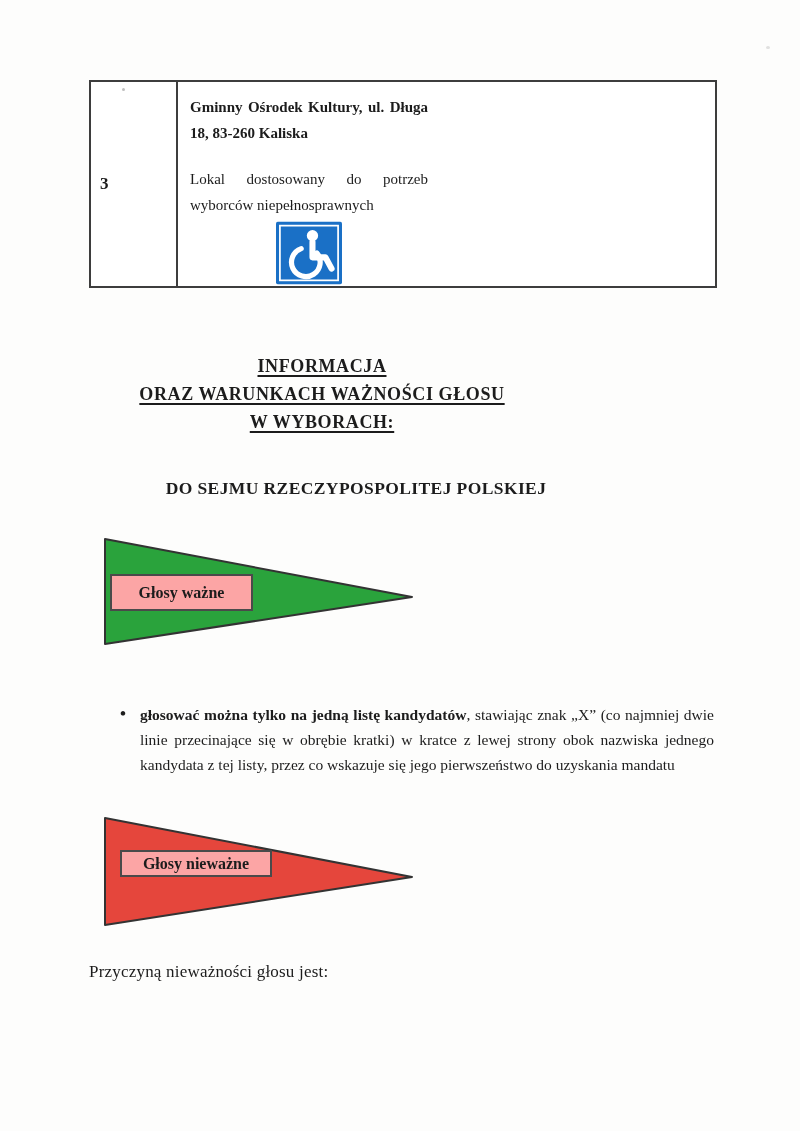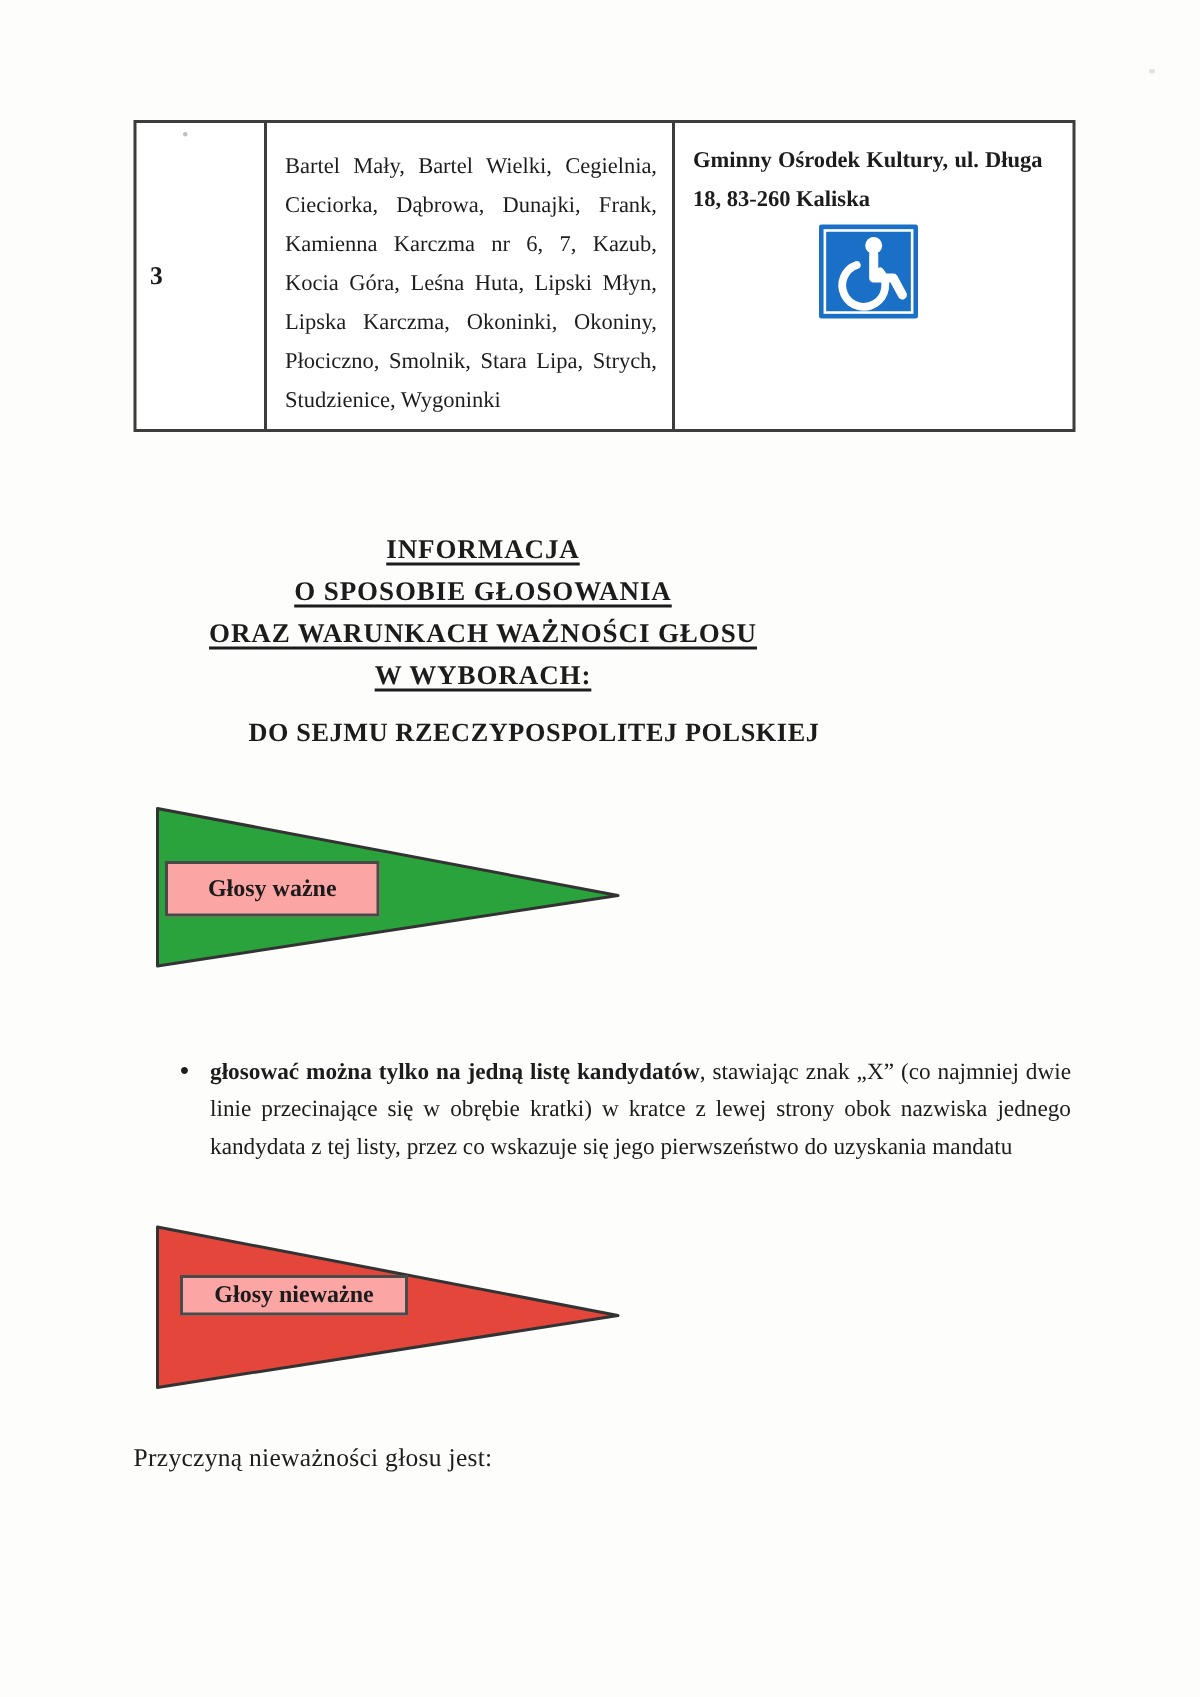--- a/index.html
+++ b/index.html
@@ -96,38 +96,37 @@
 </style>
 </head>
 <body>
 
 <div class="page">
 
   <div class="vtable">
     <div class="cell cell-num">
       <span>3</span>
     </div>
-    <div class="cell cell-localities">Bartel Mały, Bartel Wielki, Cegielnia, Cieciorka, Dąbrowa, Dunajki, Frank, Kamienna Karczma nr 6, 7, Kazub, Kocia Góra, Leśna Huta, Lipski Młyn, Lipska Karczma, Okoninki, Okoniny, Płociczno, Smolnik, Stara Lipa, Strych, Studzienice, Wygoninki</div>
     <div class="cell cell-venue">
       <div class="venue-title">Gminny Ośrodek Kultury, ul. Długa 18, 83-260 Kaliska</div>
+      <div class="venue-note">Lokal dostosowany do potrzeb wyborców niepełnosprawnych</div>
       <div class="access-icon-wrap">
         <svg width="66" height="64" viewBox="0 0 76 72" xmlns="http://www.w3.org/2000/svg">
           <rect x="0" y="0" width="76" height="72" rx="2" fill="#1a70c6"></rect>
           <rect x="4.5" y="4.5" width="67" height="63" fill="none" stroke="#ffffff" stroke-width="2"></rect>
           <circle cx="42" cy="16" r="6.5" fill="#ffffff"></circle>
           <path d="M42 23 L42 41 L57 41 L64 54" fill="none" stroke="#ffffff" stroke-width="7" stroke-linecap="round" stroke-linejoin="round"></path>
           <path d="M47 36 A16.5 16.5 0 1 1 29 31" fill="none" stroke="#ffffff" stroke-width="6" stroke-linecap="round"></path>
         </svg>
       </div>
     </div>
   </div>
 
   <div class="headings">
     <div class="hline">INFORMACJA</div>
-    <div class="hline">O SPOSOBIE GŁOSOWANIA</div>
     <div class="hline">ORAZ WARUNKACH WAŻNOŚCI GŁOSU</div>
     <div class="hline">W WYBORACH:</div>
   </div>
 
   <div class="subtitle">DO SEJMU RZECZYPOSPOLITEJ POLSKIEJ</div>
 
   <div class="pennant pennant-valid">
     <svg width="312" height="112" viewBox="0 0 312 112" xmlns="http://www.w3.org/2000/svg">
       <polygon points="2,3 2,108 309,61" fill="#2aa33c" stroke="#333333" stroke-width="2" stroke-linejoin="round"></polygon>
     </svg>

